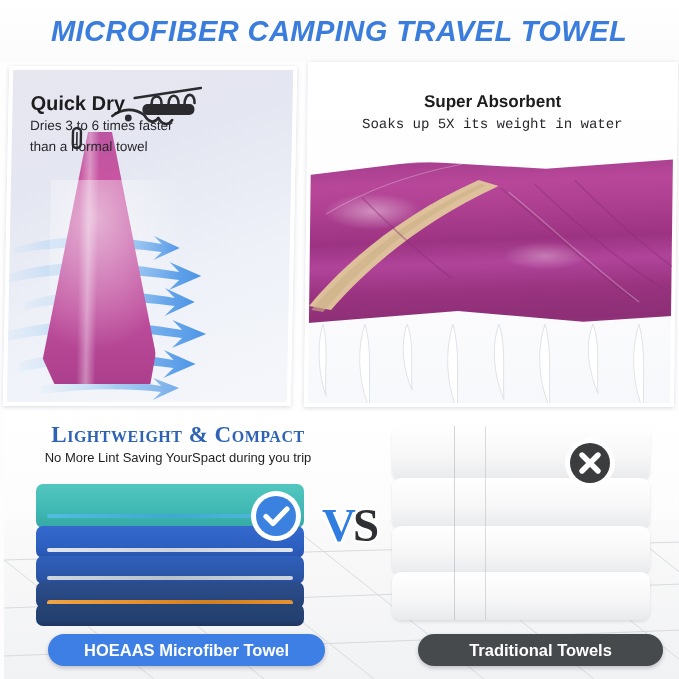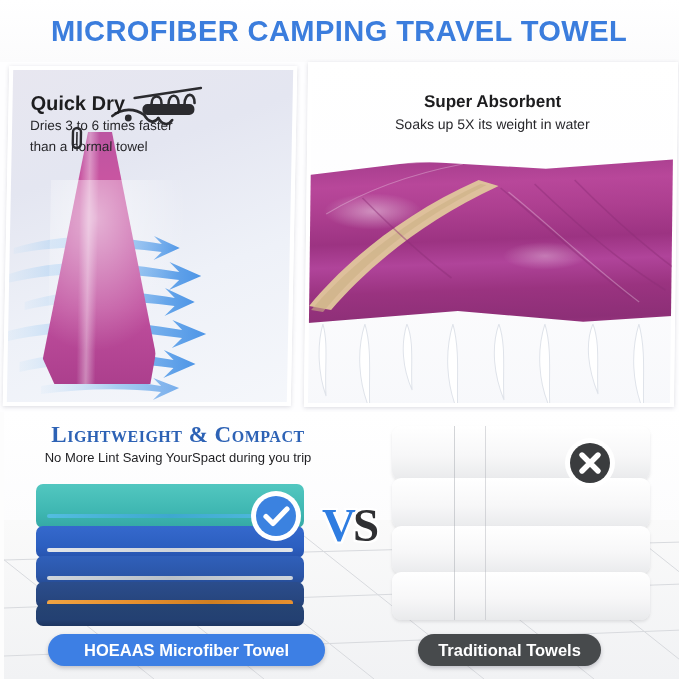--- a/index.html
+++ b/index.html
@@ -10,20 +10,21 @@
     overflow:hidden;
     position:relative;
   }
   #root { position:relative; width:679px; height:679px; background:#fdfdfd; }
 
   
   .title-bar {
     position:absolute; left:0; top:0; width:679px; height:62px;
     display:flex; align-items:center; justify-content:center;
     background:linear-gradient(180deg,#ffffff 0%,#fbfbfc 100%);
+    font-style:italic;
   }
   .title-text {
     font-family:"Liberation Sans Narrow","Liberation Sans", sans-serif;
     font-weight:bold; font-size:30px; letter-spacing:.4px;
     color:#3b7ddd; white-space:nowrap;
     transform:scaleX(.97);
   }
 
   
   .panels { position:absolute; left:0; top:62px; width:679px; height:350px; background:#fefeff; }
@@ -61,21 +62,21 @@
     font-weight:bold; color:#1d1d1f; line-height:1.12;
   }
   .cap-sub { color:#27272b; line-height:1.3; }
 
   .left-cap { left:18px; top:22px; }
   .left-cap .cap-head { font-size:20px; }
   .left-cap .cap-sub { font-size:13.5px; margin-top:3px; }
 
   .right-cap { left:0; top:26px; width:100%; text-align:center; }
   .right-cap .cap-head { font-size:17px; }
-  .right-cap .cap-sub { font-size:14px; margin-top:4px; }
+  .right-cap .cap-sub { font-size:14px; margin-top:4px;font-family:Liberation Mono, monospace; }
 
   
   .hook-rack { position:absolute; left:92px; top:12px; width:110px; height:70px; }
   
   .hang-towel {
     position:absolute; left:28px; top:62px; width:120px; height:252px;
     background:
       linear-gradient(100deg, rgba(255,255,255,.50) 0%, rgba(255,255,255,0) 26%),
       linear-gradient(180deg,#b8569f 0%,#c4569f 18%,#c055a0 45%,#bb4f9b 70%,#a8408b 100%);
     clip-path: polygon(40% 0%, 60% 0%, 100% 88%, 96% 100%, 16% 100%, 6% 90%);
@@ -167,21 +168,21 @@
 
   
   .pill {
     position:absolute; height:32px; border-radius:17px; z-index:25;
     display:flex; align-items:center; justify-content:center;
     color:#ffffff; font-weight:bold; font-size:16.5px;
     box-shadow:0 2px 4px rgba(40,40,60,.25);
     white-space:nowrap;
   }
   .pill-blue { left:48px; top:634px; width:277px; background:#3d7fe4; }
-  .pill-dark { left:418px; top:634px; width:183px; background:#474a4c; }
+  .pill-dark { left:418px; top:634px; width:245px; background:#474a4c; }
 </style>
 </head>
 <body>
 
 <div id="root">
 
   <div class="title-bar">
     <div class="title-text">MICROFIBER CAMPING TRAVEL TOWEL</div>
   </div>
 

